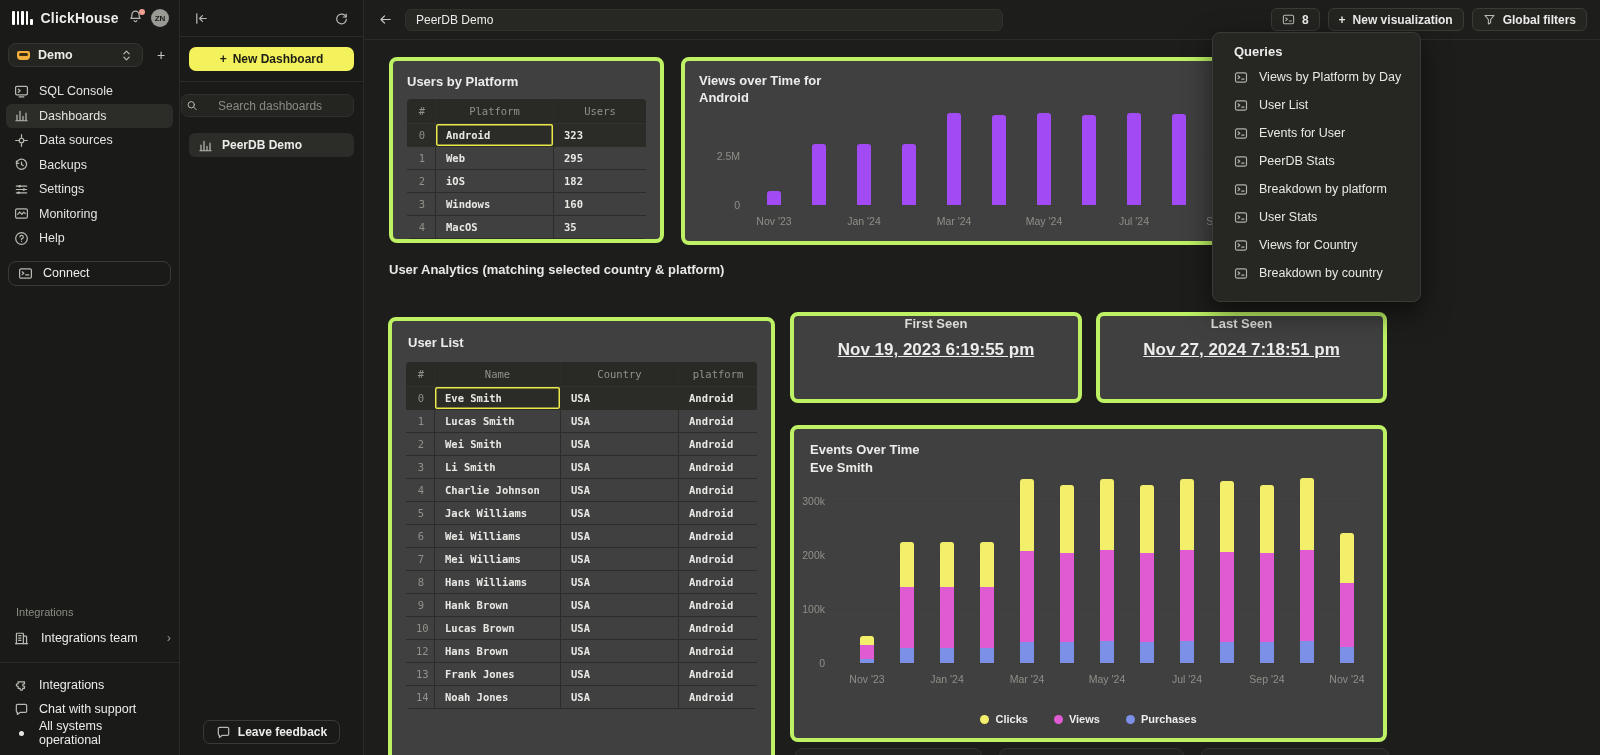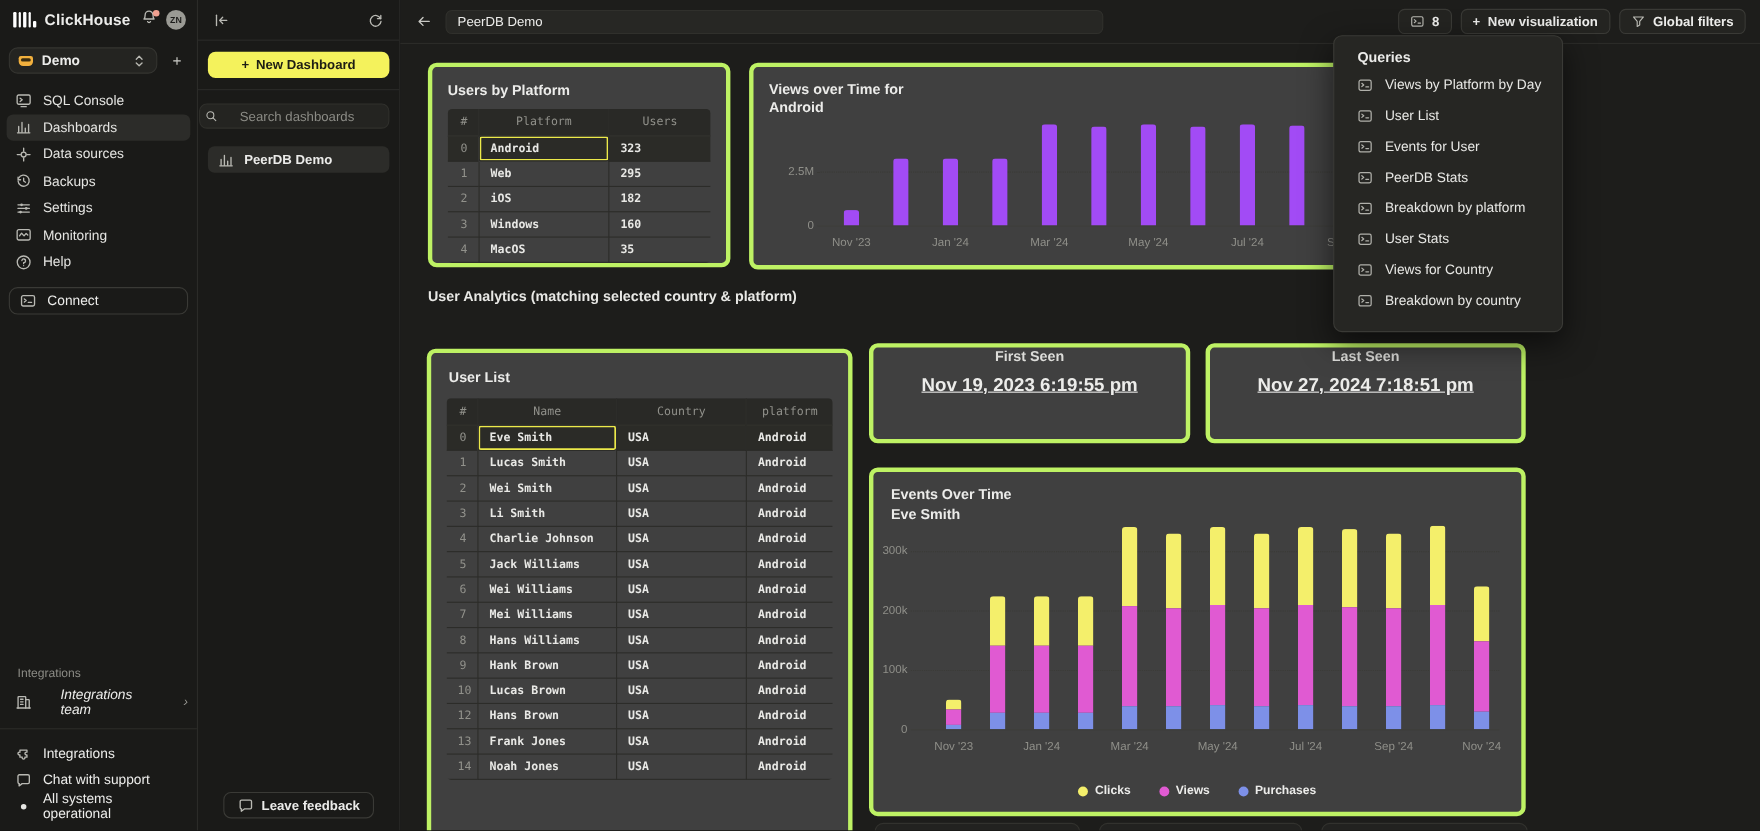--- a/index.html
+++ b/index.html
@@ -26,21 +26,21 @@
   .ws-name { flex:1; font-size:12.5px; font-weight:600; }
   .plus-btn { color:#c9c9c4; font-size:14px; width:20px; text-align:center; cursor:pointer; }
   .nav { padding:8px 6px 0 6px; }
   .nav-item { display:flex; align-items:center; gap:10px; height:24.5px; border-radius:6px; padding:0 8px; font-size:12.5px; font-weight:500; color:#e4e4e1; cursor:pointer; }
   .nav-item.active { background:#2c2c29; }
   .icon { display:inline-flex; width:15px; height:15px; color:#b9b9b3; flex-shrink:0; align-items:center; justify-content:center; }
   .icon svg { width:15px; height:15px; }
   .connect-btn { margin:10px 8px 0 8px; height:25px; display:flex; align-items:center; gap:10px; border:1px solid #3a3a36; border-radius:8px; padding:0 9px; font-size:12.5px; font-weight:500; cursor:pointer; }
   .side-spacer { flex:1; }
   .org-label { padding:0 16px; font-size:11px; color:#8b8b85; margin-bottom:8px; }
-  .org-item { display:flex; align-items:center; gap:26px; padding:0 8px 0 14px; height:24px; font-size:12.5px; font-weight:500; cursor:pointer;font-style:italic; }
+  .org-item { display:flex; align-items:center; gap:12px; padding:0 8px 0 14px; height:24px; font-size:12.5px; font-weight:500; cursor:pointer; }
   .org-item .chev { margin-left:auto; color:#9a9a94; }
   .side-divider { border-top:1px solid #2b2b28; margin:12px 0 10px 0; }
   .foot-item { display:flex; align-items:center; gap:10px; padding:0 14px; height:24px; font-size:12.5px; font-weight:500; cursor:pointer; }
 
   
   .panel { width:184px; height:755px; background:#1a1a18; border-right:1px solid #2b2b28; display:flex; flex-direction:column; flex-shrink:0; }
   .panel-top { height:37px; border-bottom:1px solid #2b2b28; display:flex; align-items:center; justify-content:space-between; padding:0 14px; color:#b9b9b3; }
   .new-dash { margin:10px 9px 0 9px; height:24px; background:#f4f25c; border-radius:7px; color:#1d1d14; font-size:12px; font-weight:600; display:flex; align-items:center; justify-content:center; gap:6px; cursor:pointer; }
   .panel-divider { border-top:1px solid #2b2b28; margin-top:10px; }
   .search-box { margin:12px 9px 0 1px; height:23px; background:#242421; border:1px solid #30302c; border-radius:7px; display:flex; align-items:center; gap:20px; padding:0 4px; color:#8b8b85; }

